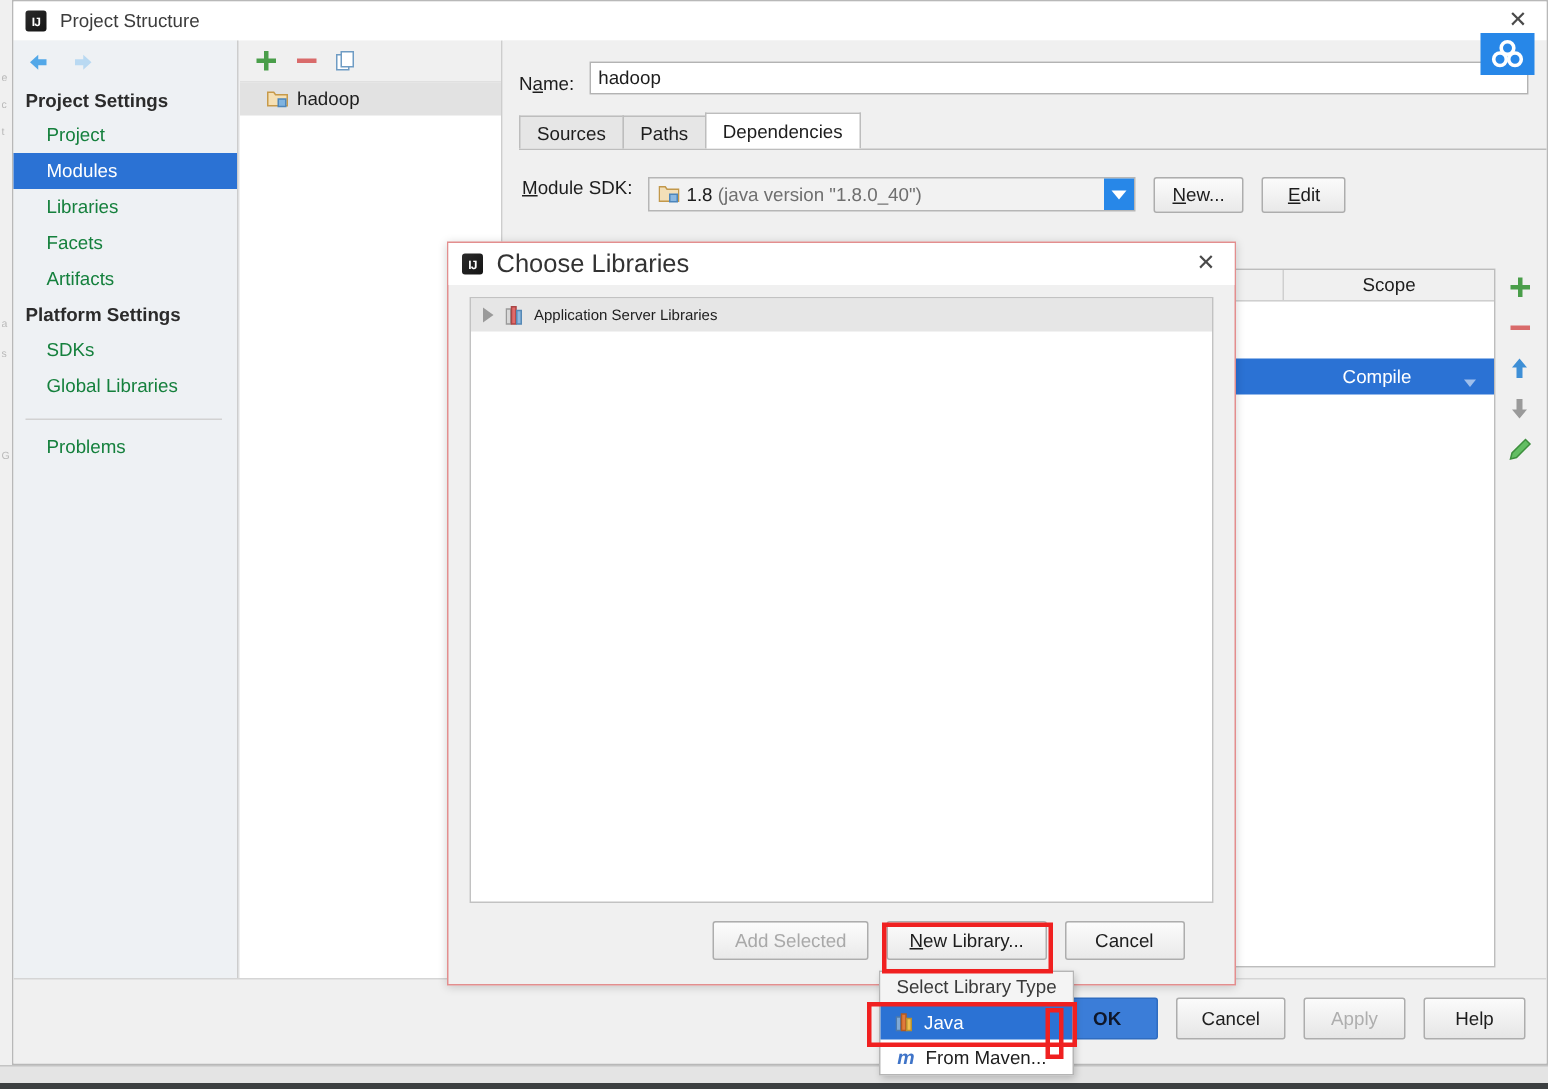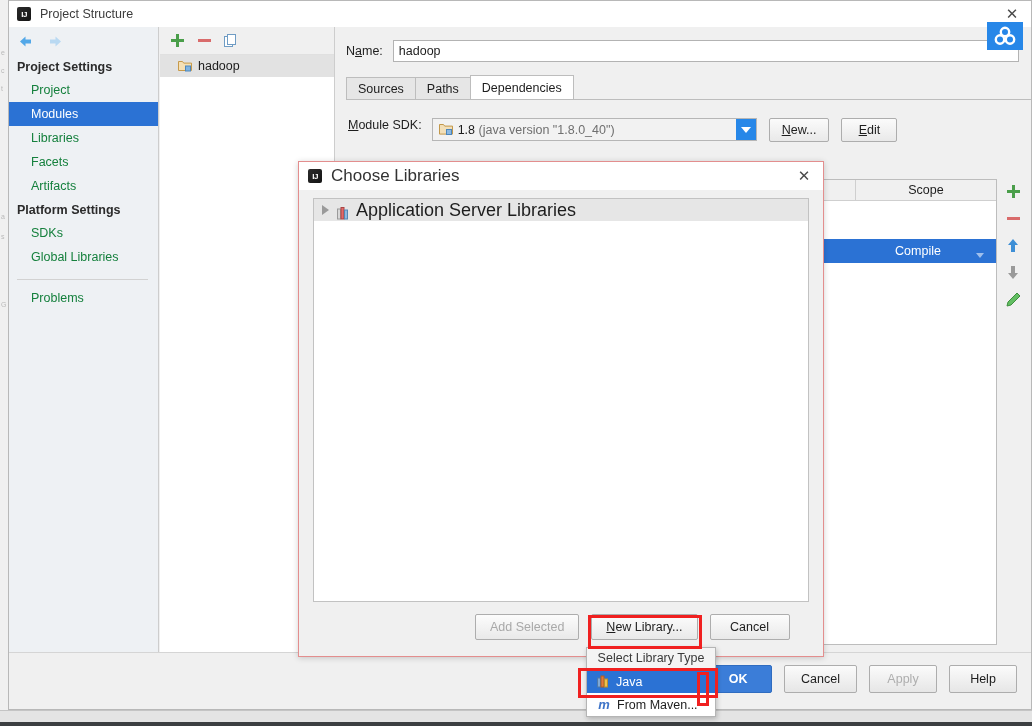--- a/index.html
+++ b/index.html
@@ -134,21 +134,21 @@
     width: 14px; height: 12px; position: relative; flex: 0 0 auto;
   }
 
   
   .content {
     position: absolute; left: 327px; top: 26px; right: 0; bottom: 56px;
     background: #f0f0f0;
     box-sizing: border-box;
   }
   .name-row {
-    display: flex; align-items: center; height: 24px;
+    display: flex; align-items: flex-end; height: 24px;
     margin: 12px 12px 0 10px;
   }
   .name-label { font-size: 12.5px; margin-right: 10px; }
   .name-label u { text-decoration: underline; }
   .name-input {
     flex: 1; height: 22px; box-sizing: border-box;
     background: #ffffff; border: 1px solid #b3b3b3;
     font-family: "Liberation Sans", sans-serif; font-size: 12.5px;
     padding: 0 5px; color: #1d1d1d; outline: none;
   }
@@ -244,21 +244,21 @@
     position: absolute; left: 0; right: 0; bottom: 0; height: 56px;
     background: #f0f0f0; border-top: 1px solid #d5d5d5;
   }
   .ps-bottom-btns {
     position: absolute; right: 14px; top: 12px;
     display: flex; gap: 12px;
   }
   .btn-primary {
     height: 28px; min-width: 68px; padding: 0 16px;
     background: #3b7dd8; border: 1px solid #2f6cc0; border-radius: 2px;
-    color: #ffffff; font-weight: bold; font-size: 12.5px;
+    color: #0f172a; font-weight: bold; font-size: 12.5px;
     font-family: "Liberation Sans", sans-serif; cursor: default;
   }
   .btn-big {
     height: 28px; min-width: 68px; padding: 0 16px;
     background: linear-gradient(#fbfbfb,#e6e6e6);
     border: 1px solid #adadad; border-radius: 2px;
     font-size: 12.5px; font-family: "Liberation Sans", sans-serif;
     color: #1d1d1d; cursor: default;
   }
   .btn-big.disabled { color: #aeaeae; }
@@ -283,21 +283,21 @@
   }
   .cl-tree {
     position: absolute; left: 14px; top: 36px; right: 14px; height: 560px;
     max-height: 561px;
     background: #ffffff; border: 1px solid #c2c2c2; box-sizing: border-box;
     height: 561px;
   }
   .cl-tree { height: 561px; }
   .tree-row {
     height: 22px; display: flex; align-items: center;
-    background: #e6e6e6; font-size: 18px; padding-left: 8px; gap: 6px;
+    background: #e6e6e6; font-size: 10px; padding-left: 8px; gap: 6px;
   }
   .tri {
     width: 0; height: 0; border-top: 5px solid transparent;
     border-bottom: 5px solid transparent; border-left: 7px solid #9a9a9a;
     margin-right: 2px; flex: 0 0 auto;
   }
   .lib-ic { width: 13px; height: 13px; flex: 0 0 auto; }
   .cl-footer {
     position: absolute; left: 0; right: 0; bottom: 0; height: 52px;
   }

